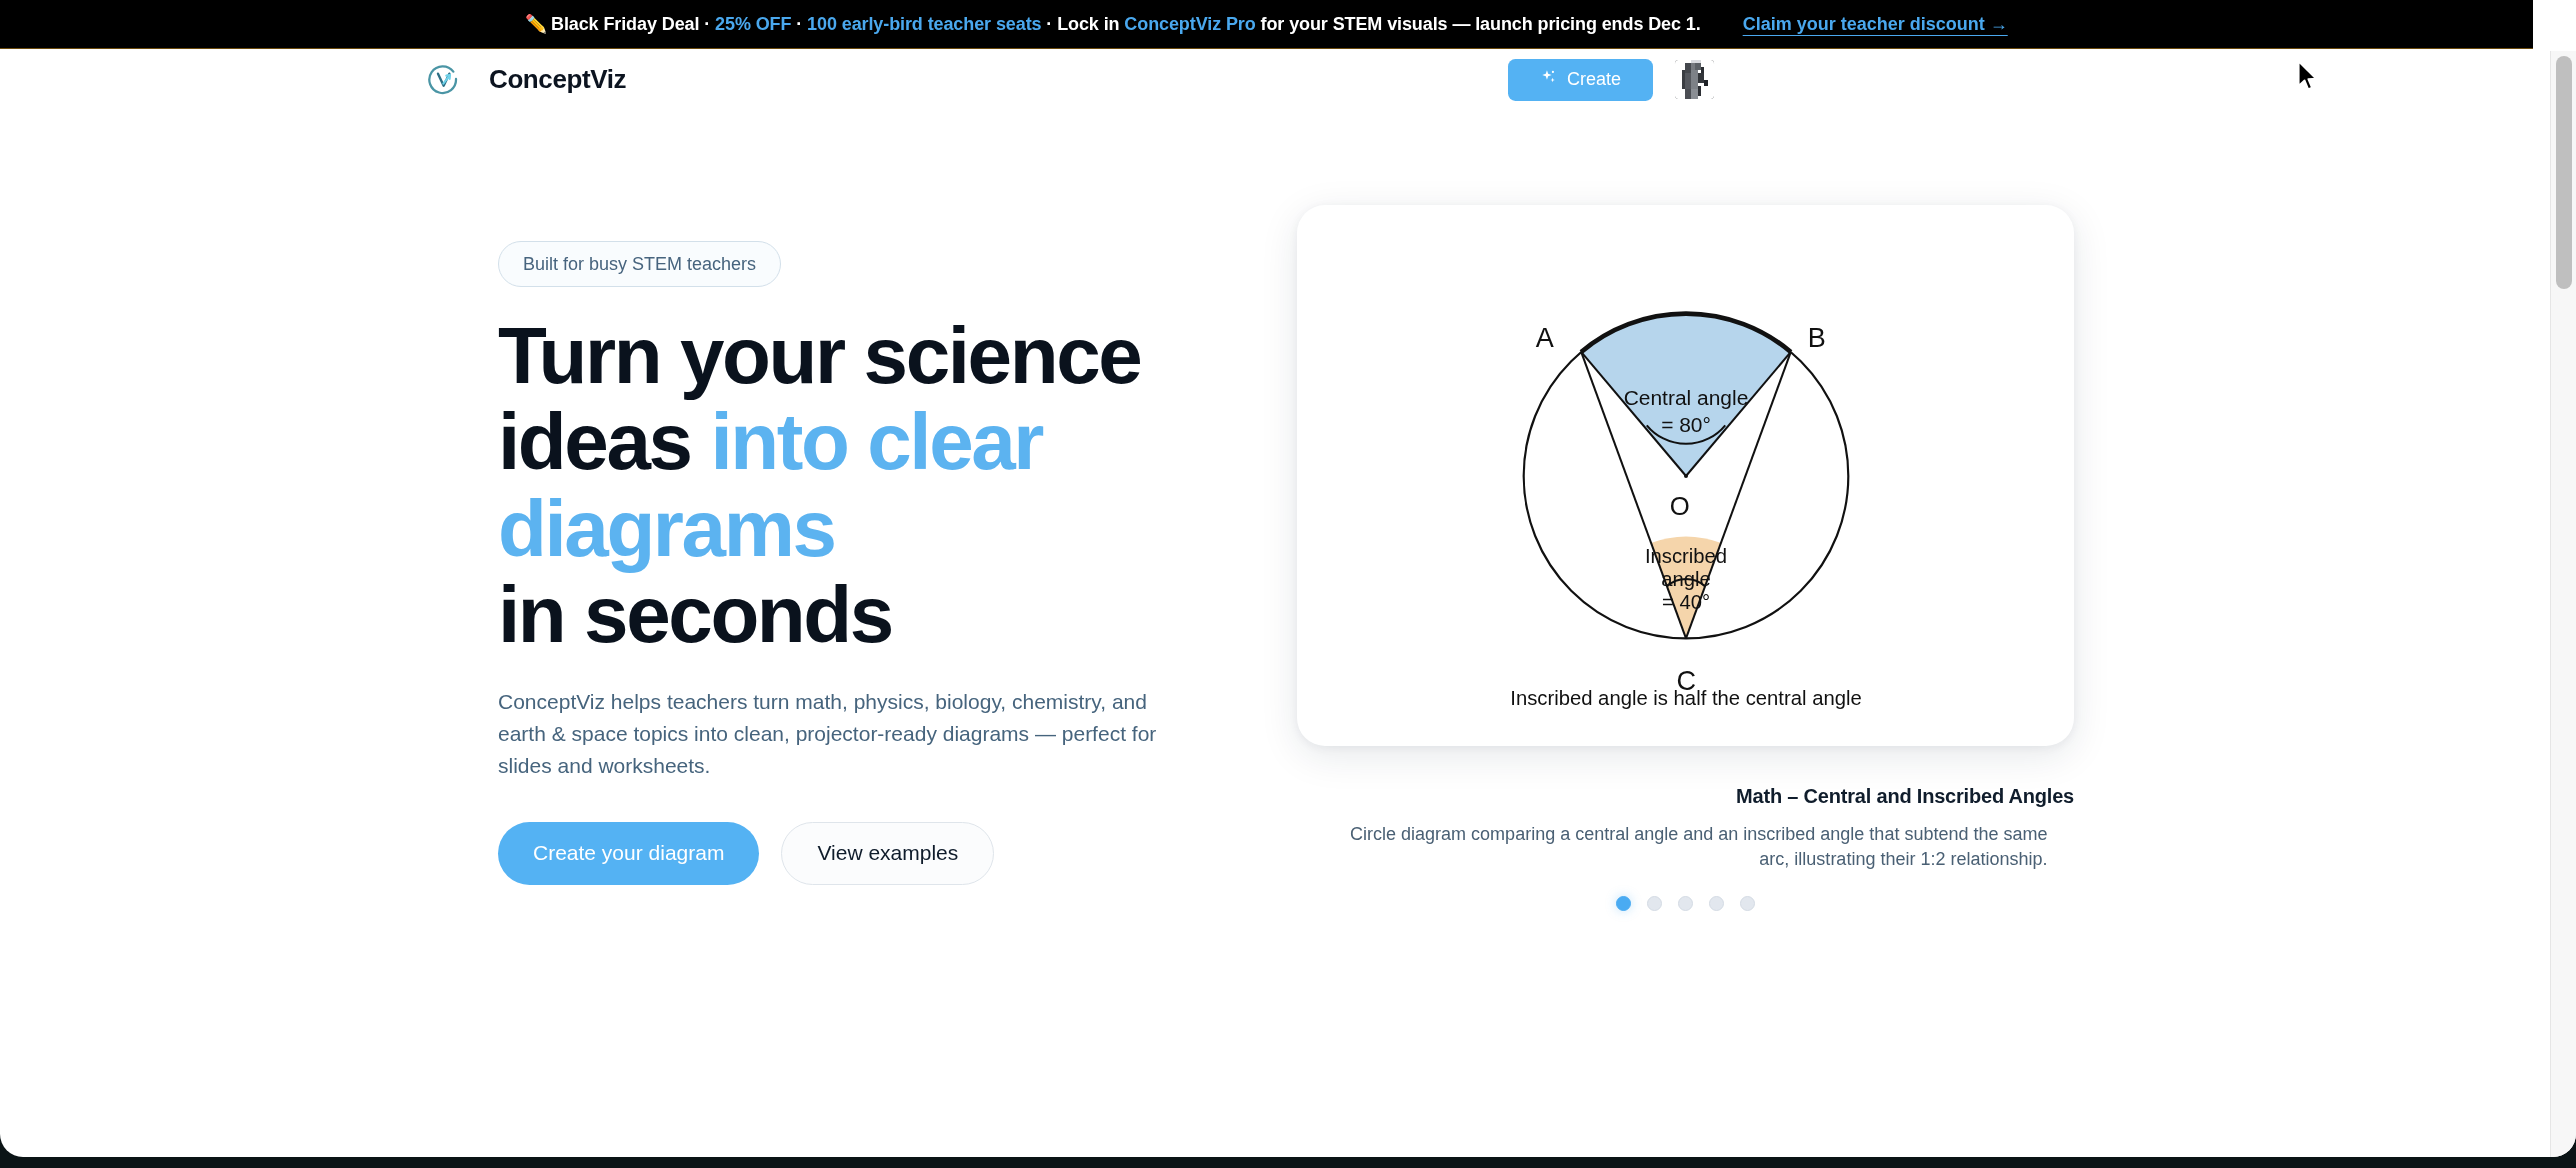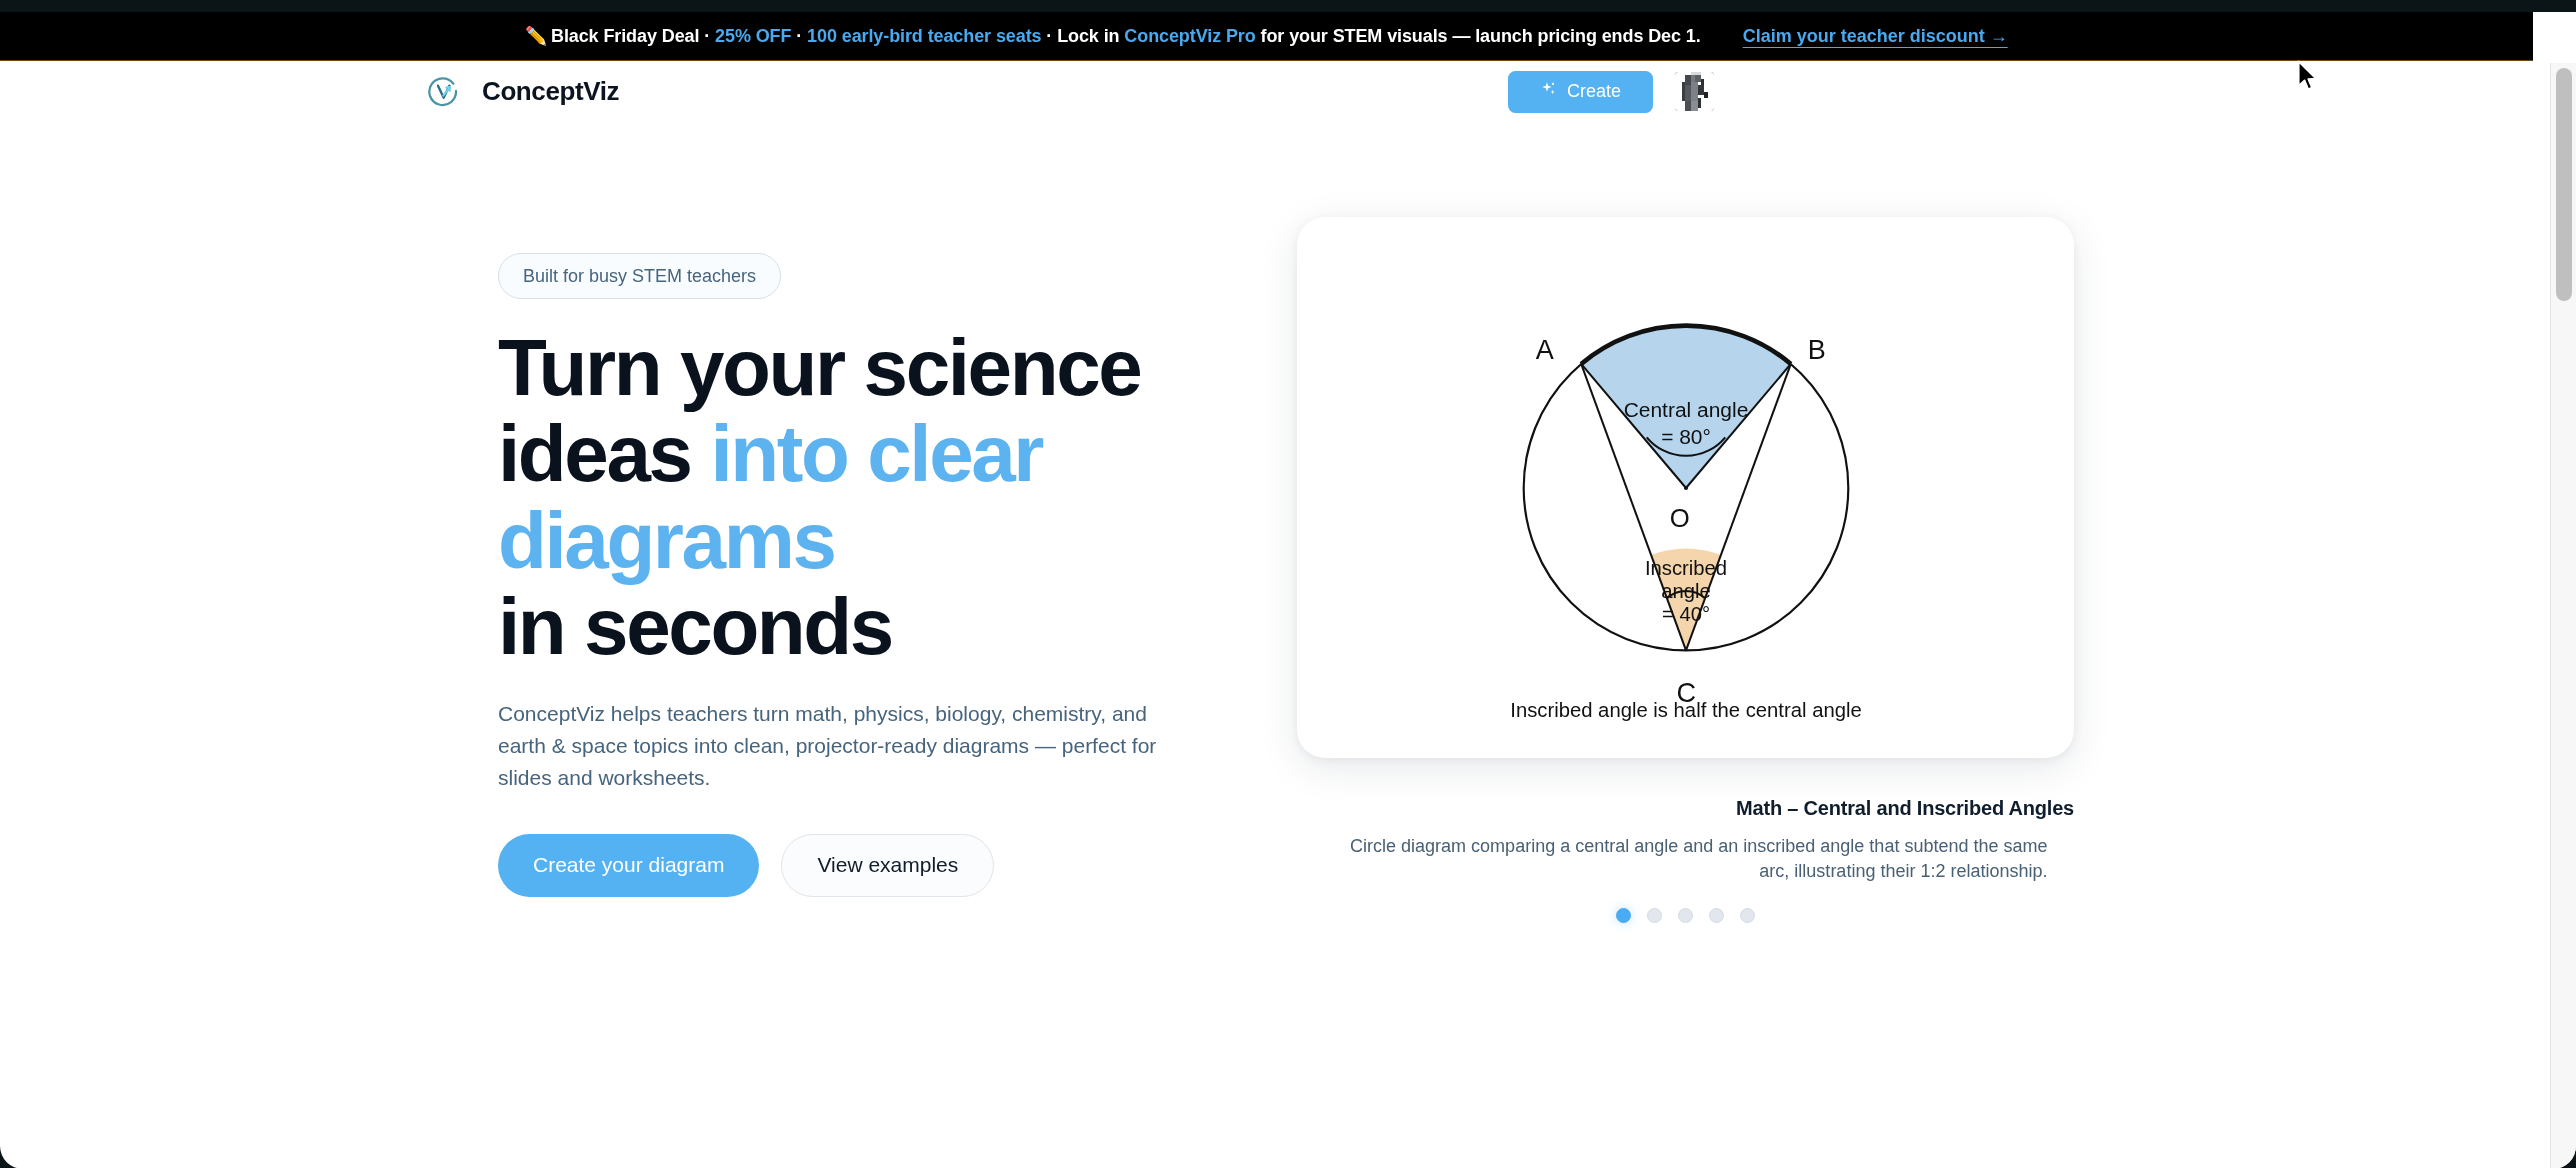--- a/index.html
+++ b/index.html
@@ -23,21 +23,20 @@
   .page-surface {
     position: absolute;
     left: 0;
     top: 0;
     width: 2576px;
     height: 1157px;
     background: #ffffff;
     border-bottom-left-radius: 23px;
     border-bottom-right-radius: 23px;
     overflow: hidden;
-    margin-top: 12px;
   }
 
   
   .promo-banner {
     position: relative;
     height: 49px;
     background: #000000;
     border-bottom: 1.4px solid #6b4a0c;
     display: flex;
     align-items: center;
@@ -75,21 +74,21 @@
     display: flex;
     align-items: center;
     position: relative;
   }
 
   .brand {
     position: absolute;
     left: 428px;
     display: flex;
     align-items: center;
-    gap: 22px;
+    gap: 29px;
     cursor: pointer;
   }
 
   .brand-name {
     font-size: 26px;
     font-weight: 700;
     color: #0c1420;
     letter-spacing: -0.4px;
   }
 

